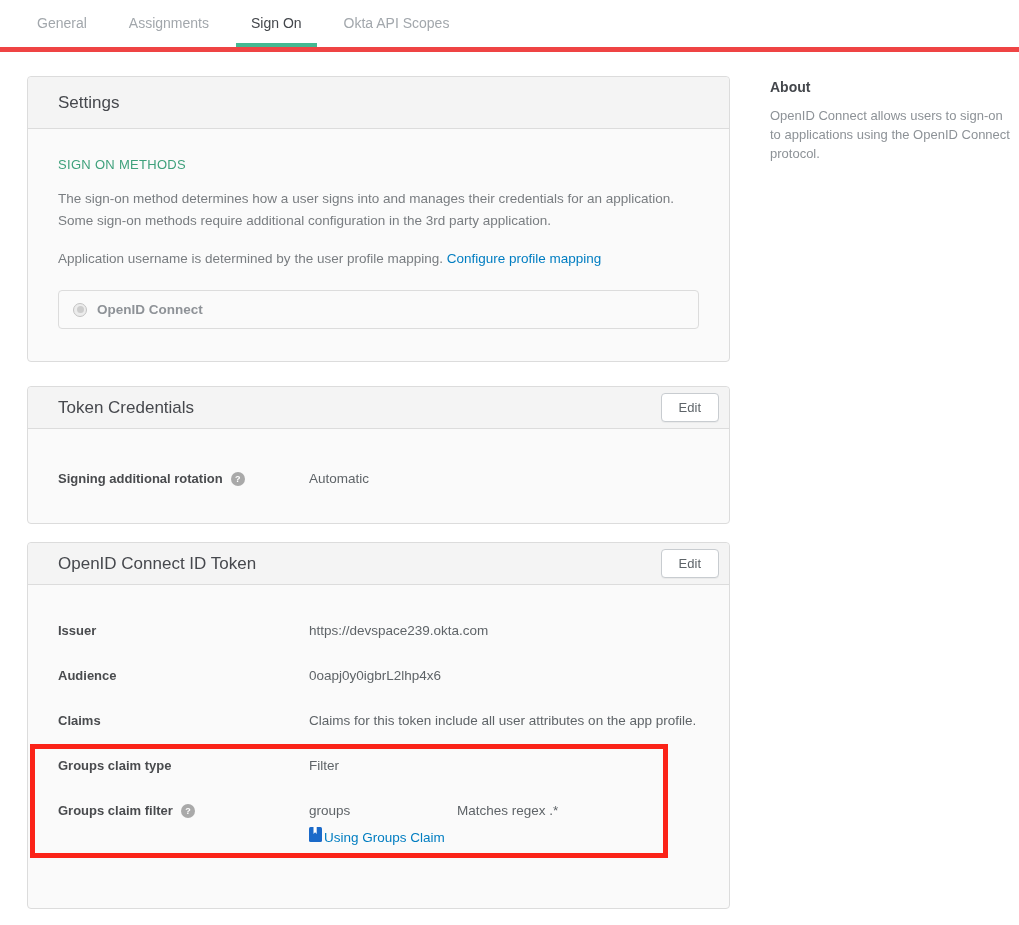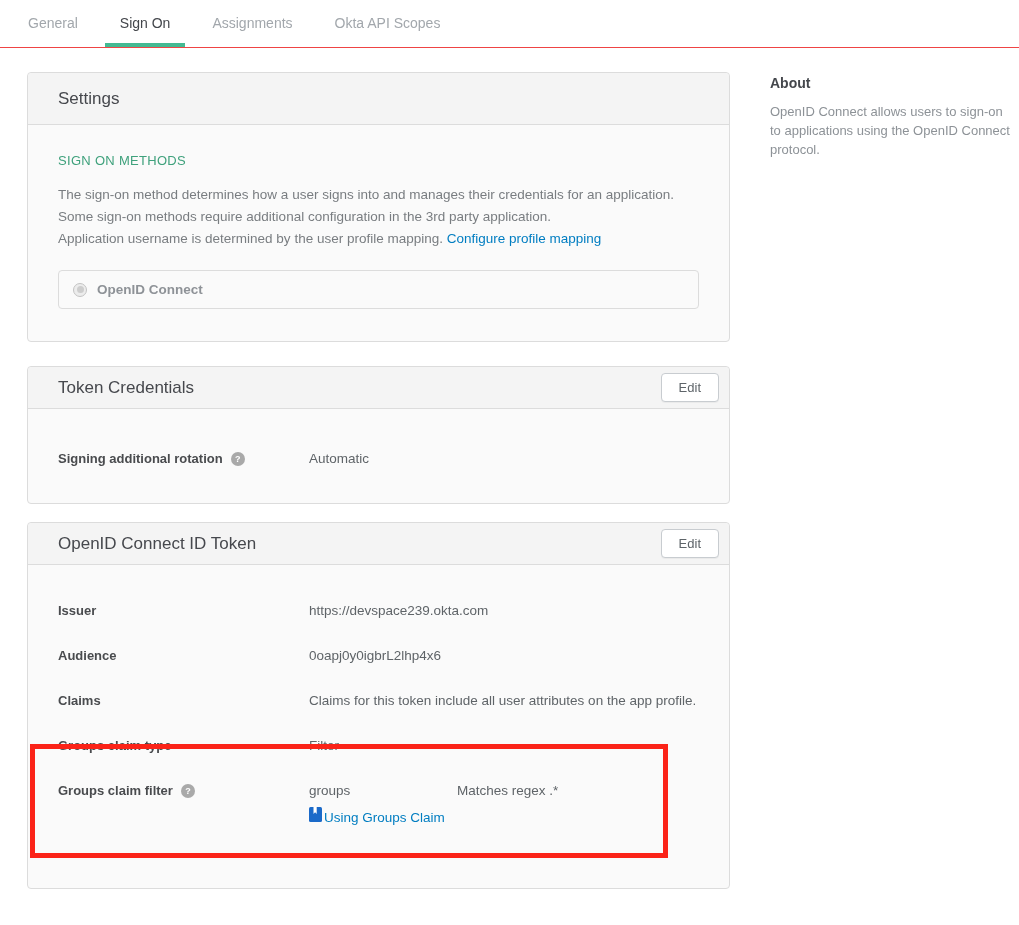--- a/index.html
+++ b/index.html
@@ -1,21 +1,21 @@
 <!DOCTYPE html>
 <html><head>
 <meta charset="utf-8">
 <style>
   * { margin:0; padding:0; box-sizing:border-box; }
   html,body { background:#fff; width:1019px; height:925px; overflow:hidden;
     font-family:"Liberation Sans", sans-serif; }
   .page { position:relative; width:1019px; height:925px; }
 
   
-  .tabs { display:flex; padding-left:13px; border-bottom:1px solid #ef4444; }
+  .tabs { display:flex; padding-left:22px; border-bottom:5px solid #ef4444; }
   .tab { padding:15px 15px 12px; margin-right:12px; font-size:14px; color:#a2a7ac;
     border-bottom:4px solid transparent; cursor:pointer; white-space:nowrap; }
   .tab.active { color:#43464b; border-bottom-color:#44b992; }
 
   
   .content { display:flex; align-items:flex-start; }
   .main { width:719px; margin-left:11px;padding-left:16px; }
   .sidebar { width:240px; margin-left:40px; padding-top:27px; }
   .sidebar h3 { font-size:14px; color:#44474c; font-weight:bold; margin-bottom:12px; }
   .sidebar p { font-size:13px; color:#8d9297; line-height:1.45; }
@@ -30,21 +30,21 @@
     padding:6px 10px 6px 30px; min-height:41px; }
   .panel-header.tall { padding:15px 30px; }
   .panel-title { font-size:17px; color:#46484d; line-height:21px; }
   .btn { background:#fff; border:1px solid #c8ccd0; border-radius:4px; color:#5e6469;
     font-size:13px; padding:6px 17px; line-height:15px; cursor:pointer;
     box-shadow:0 1px 0 rgba(0,0,0,0.04); font-family:"Liberation Sans",sans-serif;text-align:center; }
 
   
   .settings-body { padding:28px 30px 32px; }
   .section-heading { color:#3fa17c; font-size:13px; letter-spacing:.3px; margin-bottom:16px; }
-  .settings-body p { font-size:13.5px; color:#797d81; line-height:22px; margin-bottom:0; max-width:662px; }
+  .settings-body p { font-size:13.5px; color:#797d81; line-height:22px; margin-bottom:16px; max-width:662px; }
   .settings-body p.last { margin-bottom:0; }
   a.link { color:#007dc1; text-decoration:none; cursor:pointer; }
   .method-box { margin-top:20px; border:1px solid #dcdcdc; border-radius:4px;
     padding:11px 14px; display:flex; align-items:center; background:#fafafa; }
   .radio { width:14px; height:14px; border-radius:50%; border:1px solid #c3c3c3;
     background:#ececec; display:inline-flex; align-items:center; justify-content:center; }
   .radio-dot { width:7px; height:7px; border-radius:50%; background:#cdcdcd; }
   .method-label { margin-left:10px; font-size:13.5px; font-weight:bold; color:#8e9297; }
 
   
@@ -68,22 +68,22 @@
   .red-box { position:absolute; left:30px; top:744px; width:638px; height:114px;
     border:5px solid #fb2318; pointer-events:none; }
 </style>
 </head>
 <body>
 
 <div class="page">
 
   <div class="tabs">
     <div class="tab">General</div>
+    <div class="tab">Assignments</div>
     <div class="tab active">Sign On</div>
-    <div class="tab">Assignments</div>
     <div class="tab">Okta API Scopes</div>
   </div>
 
   <div class="content">
     <div class="main">
 
       <div class="panel panel-settings">
         <div class="panel-header tall">
           <div class="panel-title">Settings</div>
         </div>

